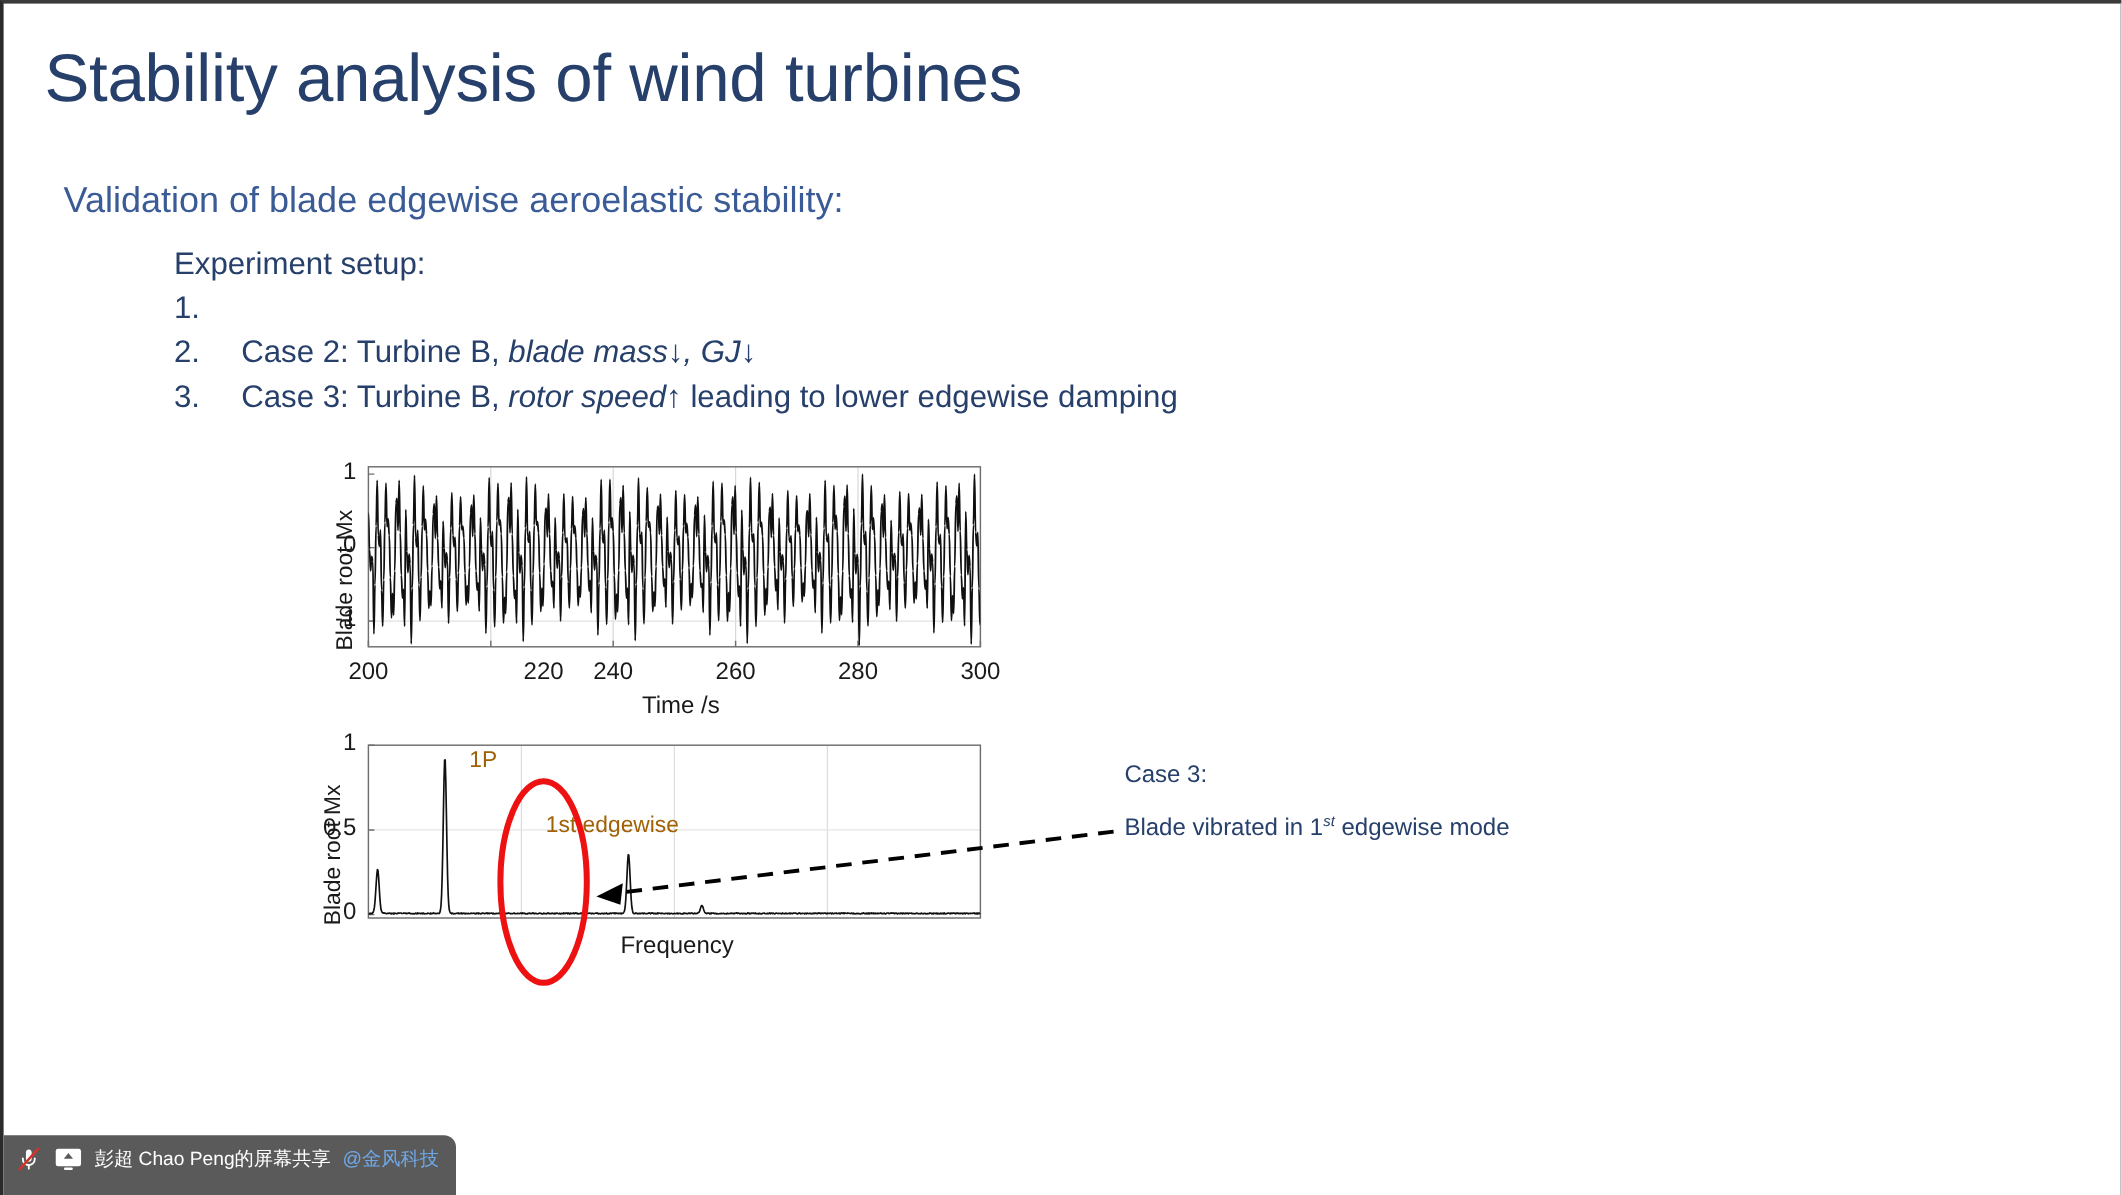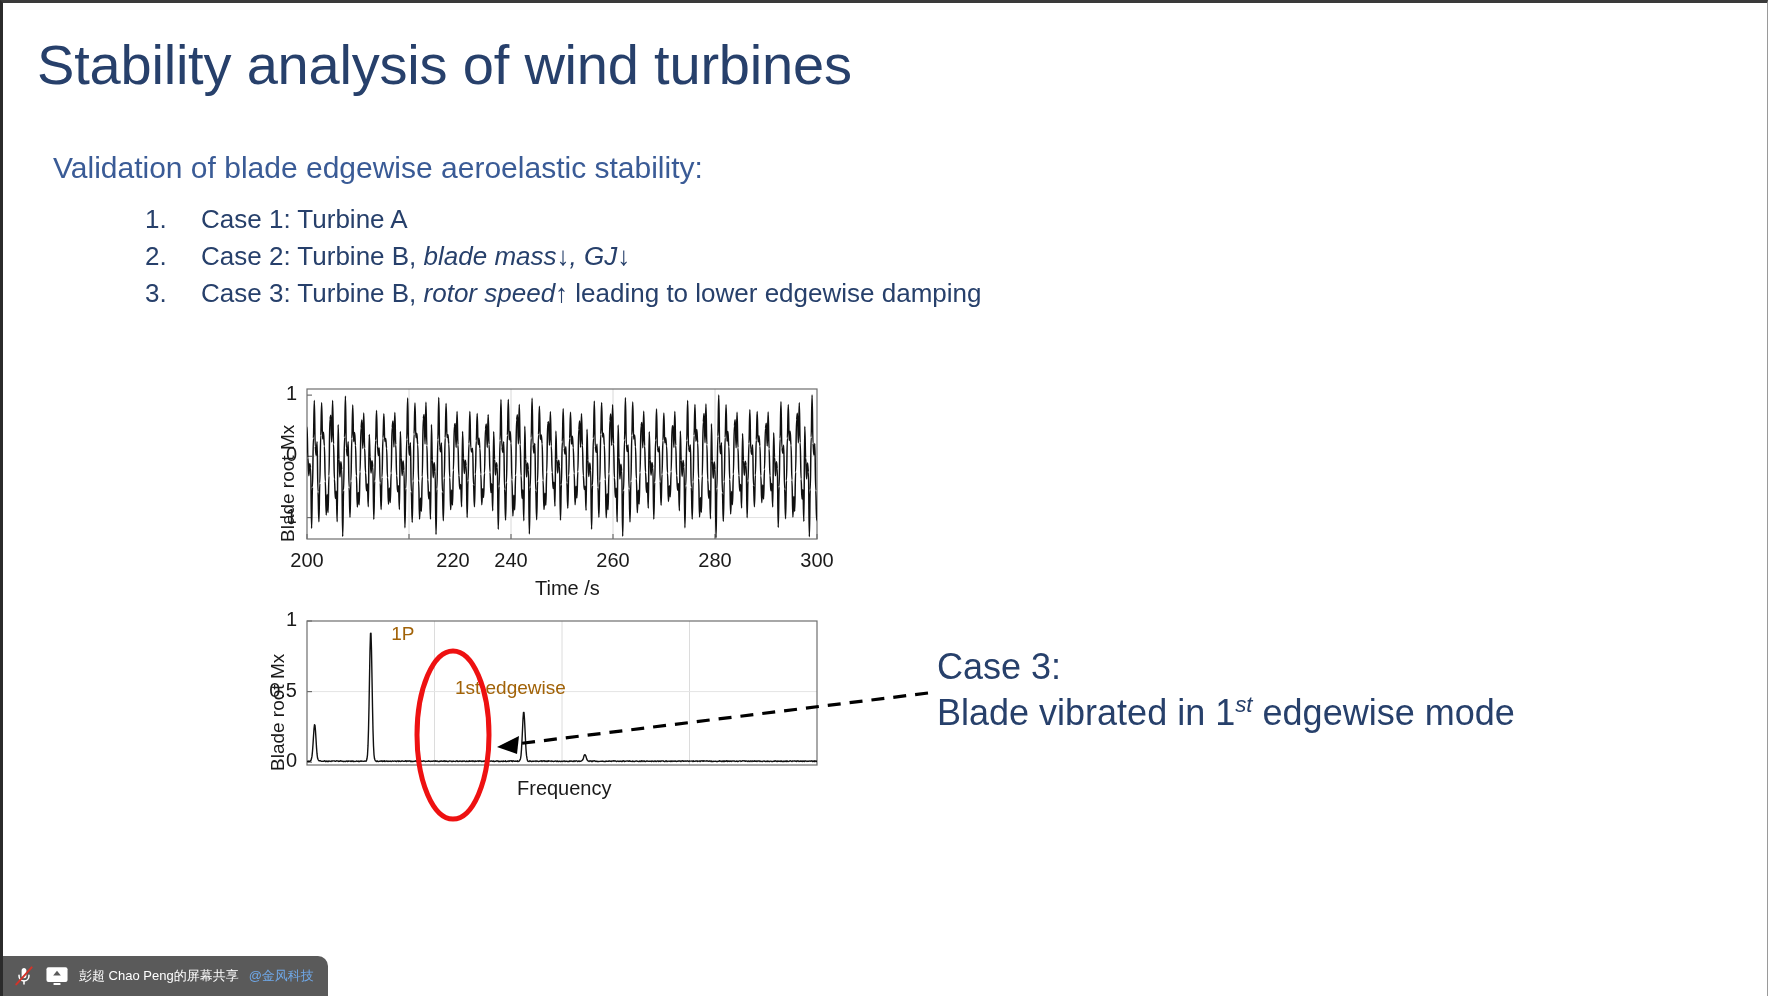--- a/index.html
+++ b/index.html
@@ -101,60 +101,60 @@
     position: absolute;
     font-size: 19px;
     color: #a16207;
     white-space: nowrap;
   }
 
   
   #callout {
     position: absolute;
     left: 934px;
-    top: 645px;
-    font-size: 36px;
+    top: 624px;
+    font-size: 20px;
     line-height: 38px;
     color: #27406b;
     white-space: nowrap;
   }
   #callout sup { font-size: 0.62em; vertical-align: super; font-style: italic; }
 
   
   #share-bar {
     position: absolute;
     left: 0px;
     bottom: 0px;
     height: 40px;
     display: flex;
     align-items: center;
     gap: 10px;
-    padding: 0 14px 0 10px;
+    padding: 0 14px 10px 10px;
     background: #5a5a5a;
     border-top-right-radius: 10px;
     color: #ffffff;
-    font-size: 13px;
+    font-size: 16px;
   }
   #share-bar .share-owner { color: #ffffff; }
   #share-bar .share-org { color: #6fa8e8; }
   #share-bar .bar-icon { display: flex; align-items: center; }
 </style>
 </head>
 <body>
 
 <div id="slide">
 
   <div id="slide-title">Stability analysis of wind turbines</div>
   <div id="subtitle">Validation of blade edgewise aeroelastic stability:</div>
 
   <div id="bullets">
+    <div class="lead">Experiment setup:</div>
     <ol>
       <li>
         <span class="num">1.</span>
-        <span><span>Case 1: Turbine A</span><em></em><span></span></span>
       </li>
       <li>
         <span class="num">2.</span>
         <span><span>Case 2: Turbine B, </span><em>blade mass↓, GJ↓</em><span></span></span>
       </li>
       <li>
         <span class="num">3.</span>
         <span><span>Case 3: Turbine B, </span><em>rotor speed↑</em><span> leading to lower edgewise damping</span></span>
       </li>
     </ol>

